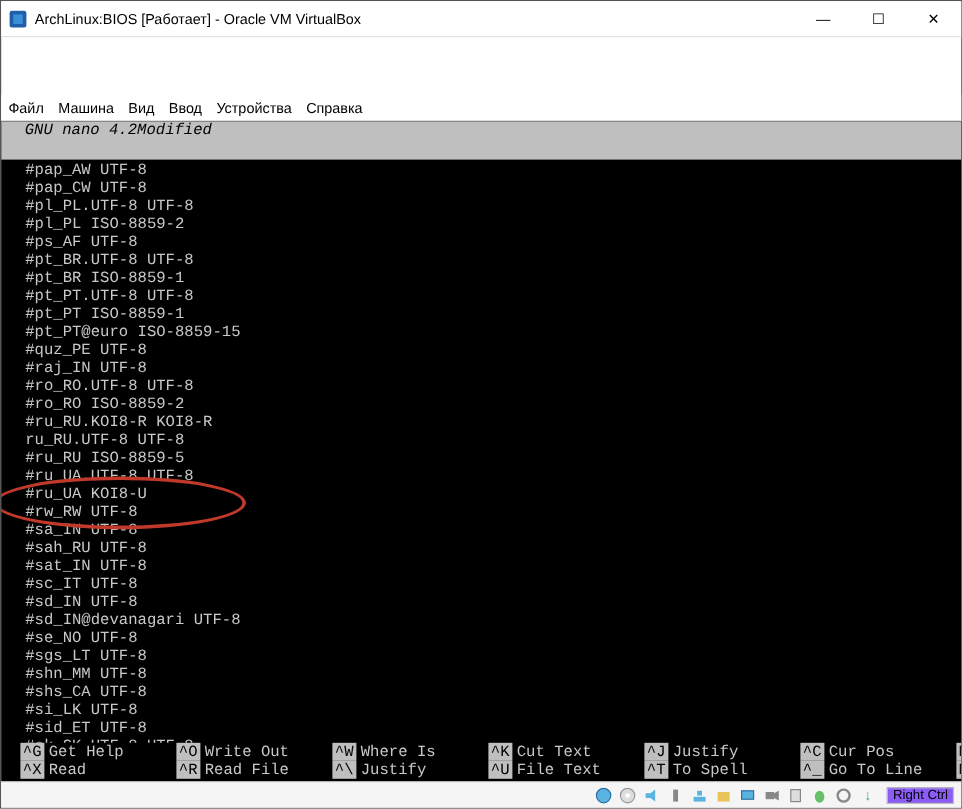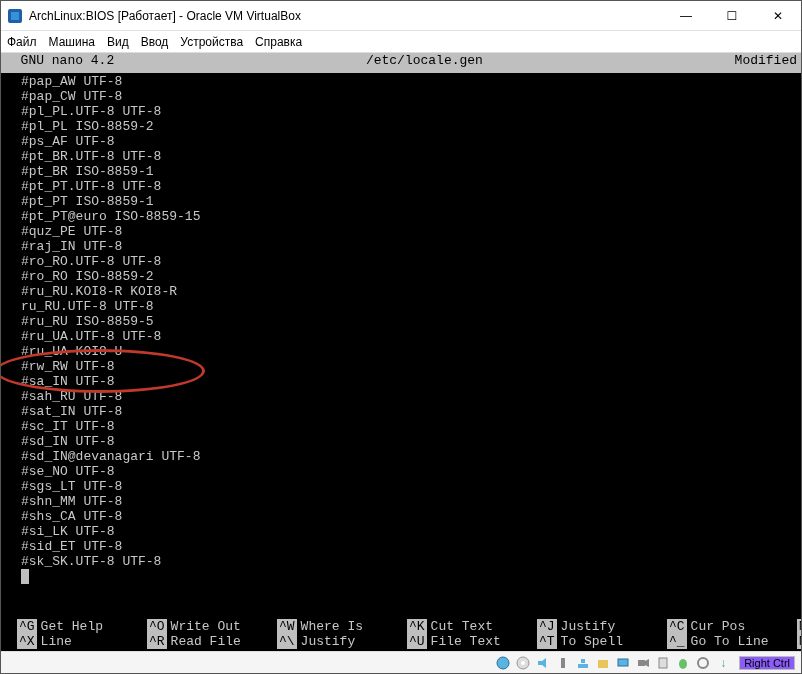--- a/index.html
+++ b/index.html
@@ -49,41 +49,43 @@
   .menubar {
     height: 22px;
     background: #fff;
     display: flex;
     align-items: center;
     padding: 0 6px;
     border-bottom: 1px solid #ddd;
     font-size: 12px;
     color:#000;
     gap: 12px;
+    margin-top: 48px;
   }
   .menubar .menu-item { cursor: default; }
   
   .terminal-container {
     flex: 1;
     background: #000;
     padding: 0;
     overflow: hidden;
     position: relative;
     display:flex;
     flex-direction:column;
   }
   .nano-header {
-    height: 20px;
+    height: 32px;
     background: #bfbfbf;
     color: #000;
     font-family: "Courier New", monospace;
     font-size: 13px;
     display: flex;
     white-space: pre;
     line-height:16px;
+    font-style:italic;
   }
   .nano-header .hleft { padding-left:4px; }
   .nano-header .hcenter { flex:1; text-align:center; }
   .nano-header .hright { padding-right:4px; }
   .terminal {
     flex:1;
     color: #c8c8c8;
     font-family: "Courier New", monospace;
     font-size: 13px;
     line-height: 15px;
@@ -167,36 +169,35 @@
     <span class="menu-item">Машина</span>
     <span class="menu-item">Вид</span>
     <span class="menu-item">Ввод</span>
     <span class="menu-item">Устройства</span>
     <span class="menu-item">Справка</span>
   </div>
 
   <div class="terminal-container">
     <div class="nano-header">
       <span class="hleft">  GNU nano 4.2</span>
-      <span class="hcenter">/etc/locale.gen</span>
       <span class="hright">Modified</span>
     </div>
     <div class="terminal" id="terminal-lines"><div class="line">#pap_AW UTF-8</div><div class="line">#pap_CW UTF-8</div><div class="line">#pl_PL.UTF-8 UTF-8</div><div class="line">#pl_PL ISO-8859-2</div><div class="line">#ps_AF UTF-8</div><div class="line">#pt_BR.UTF-8 UTF-8</div><div class="line">#pt_BR ISO-8859-1</div><div class="line">#pt_PT.UTF-8 UTF-8</div><div class="line">#pt_PT ISO-8859-1</div><div class="line">#pt_PT@euro ISO-8859-15</div><div class="line">#quz_PE UTF-8</div><div class="line">#raj_IN UTF-8</div><div class="line">#ro_RO.UTF-8 UTF-8</div><div class="line">#ro_RO ISO-8859-2</div><div class="line">#ru_RU.KOI8-R KOI8-R</div><div class="line">ru_RU.UTF-8 UTF-8</div><div class="line">#ru_RU ISO-8859-5</div><div class="line">#ru_UA.UTF-8 UTF-8</div><div class="line">#ru_UA KOI8-U</div><div class="line">#rw_RW UTF-8</div><div class="line">#sa_IN UTF-8</div><div class="line">#sah_RU UTF-8</div><div class="line">#sat_IN UTF-8</div><div class="line">#sc_IT UTF-8</div><div class="line">#sd_IN UTF-8</div><div class="line">#sd_IN@devanagari UTF-8</div><div class="line">#se_NO UTF-8</div><div class="line">#sgs_LT UTF-8</div><div class="line">#shn_MM UTF-8</div><div class="line">#shs_CA UTF-8</div><div class="line">#si_LK UTF-8</div><div class="line">#sid_ET UTF-8</div><div class="line">#sk_SK.UTF-8 UTF-8</div><div class="line"><span class="cursor"> </span></div></div>
     <div class="nano-footer">
       <div class="frow" id="footer-row1">
           <span class="cell"><span class="key">^G</span><span>Get Help</span></span>
           <span class="cell"><span class="key">^O</span><span>Write Out</span></span>
           <span class="cell"><span class="key">^W</span><span>Where Is</span></span>
           <span class="cell"><span class="key">^K</span><span>Cut Text</span></span>
           <span class="cell"><span class="key">^J</span><span>Justify</span></span>
           <span class="cell"><span class="key">^C</span><span>Cur Pos</span></span>
           <span class="cell small"><span class="key">M-U</span></span>
         </div>
       <div class="frow" id="footer-row2">
-          <span class="cell"><span class="key">^X</span><span>Line</span></span>
+          <span class="cell"><span class="key">^X</span><span>Read</span></span>
           <span class="cell"><span class="key">^R</span><span>Read File</span></span>
           <span class="cell"><span class="key">^\</span><span>Justify</span></span>
           <span class="cell"><span class="key">^U</span><span>File Text</span></span>
           <span class="cell"><span class="key">^T</span><span>To Spell</span></span>
           <span class="cell"><span class="key">^_</span><span>Go To Line</span></span>
           <span class="cell small"><span class="key">M-E</span></span>
         </div>
     </div>
     <div class="annotation-ellipse"></div>
   </div>

